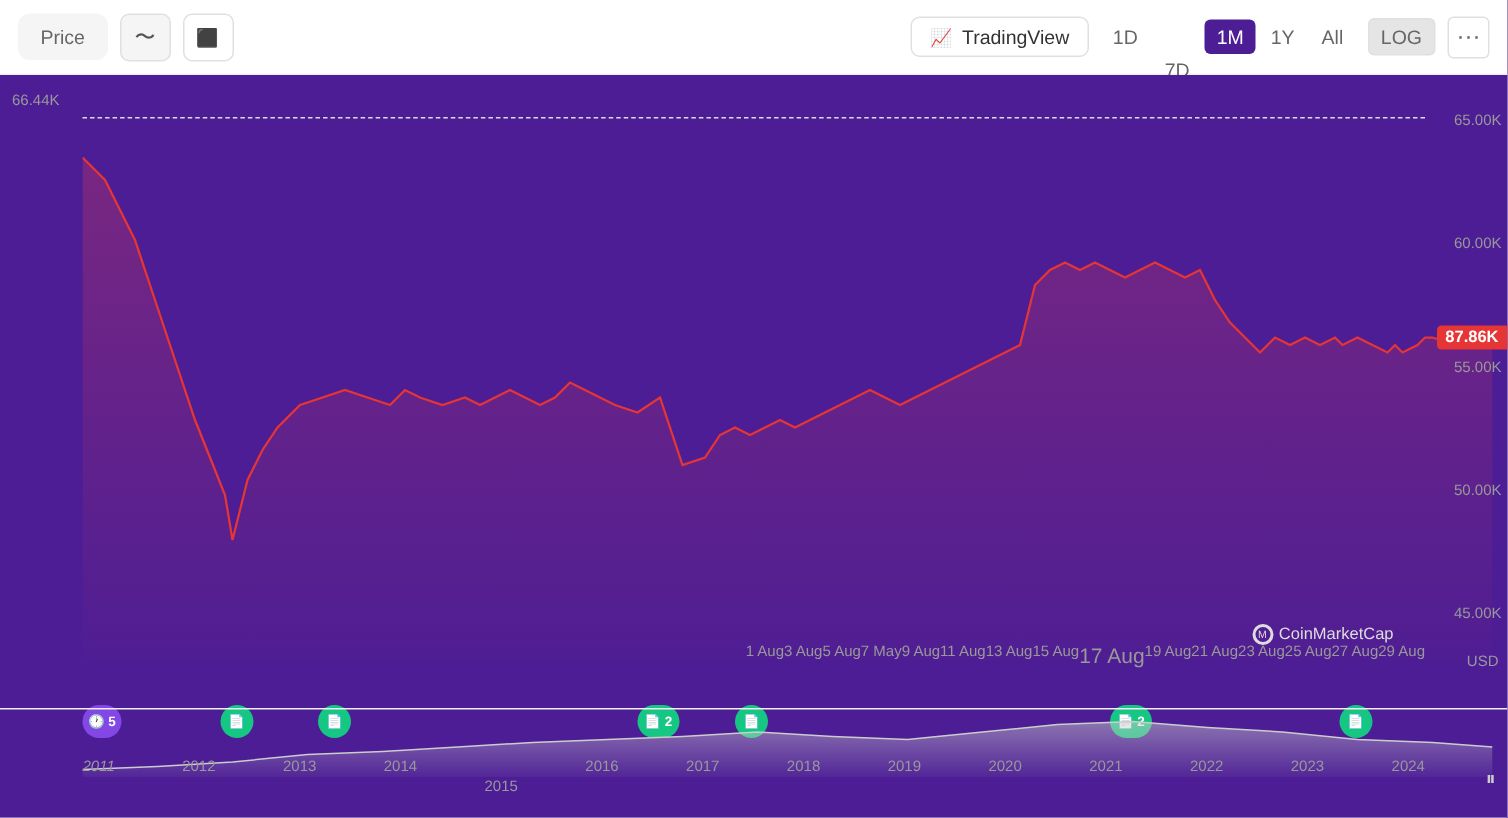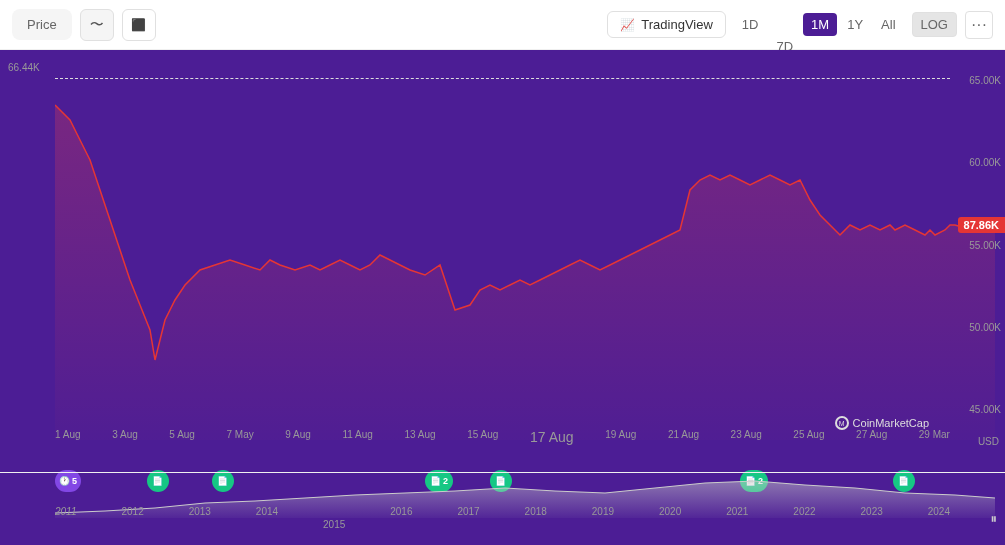--- a/index.html
+++ b/index.html
@@ -106,36 +106,36 @@
     <span>87.86K</span>
   </div>
 
   <div style="position:absolute;bottom:115px;right:76px;font-size:11px;color:#ddd;display:flex;align-items:center;gap:4px;">
     <span style="width:14px;height:14px;border-radius:50%;border:2px solid #ddd;display:inline-flex;align-items:center;justify-content:center;font-size:7px;color:#ddd;">M</span>
     <span>CoinMarketCap</span>
   </div>
 
   <div style="position:absolute;bottom:98px;right:6px;font-size:10px;color:#999;margin-top:16px;">USD</div>
 
-  <div style="position:absolute;bottom:100px;left:55px;right:55px;display:flex;justify-content:space-between;">
+  <div style="position:absolute;bottom:100px;left:55px;right:55px;display:flex;justify-content:flex-end;">
     <span style="font-size:10px;color:#999;">1 Aug</span>
     <span style="font-size:10px;color:#999;">3 Aug</span>
     <span style="font-size:10px;color:#999;">5 Aug</span>
     <span style="font-size:10px;color:#999;">7 May</span>
     <span style="font-size:10px;color:#999;">9 Aug</span>
     <span style="font-size:10px;color:#999;">11 Aug</span>
     <span style="font-size:10px;color:#999;">13 Aug</span>
     <span style="font-size:10px;color:#999;">15 Aug</span>
     <span style="font-size:14px;color:#999;">17 Aug</span>
     <span style="font-size:10px;color:#999;">19 Aug</span>
     <span style="font-size:10px;color:#999;">21 Aug</span>
     <span style="font-size:10px;color:#999;">23 Aug</span>
     <span style="font-size:10px;color:#999;">25 Aug</span>
     <span style="font-size:10px;color:#999;">27 Aug</span>
-    <span style="font-size:10px;color:#999;">29 Mar</span>
+    <span style="font-size:10px;color:#999;">29 Aug</span>
   </div>
 
   <div style="position:absolute;bottom:75px;left:55px;right:55px;">
 
     <div style="position:absolute;left:0px;width:26px;height:22px;border-radius:11px;background:#8247e5;display:flex;align-items:center;justify-content:center;gap:2px;cursor:pointer;">
       <span style="font-size:9px;color:#fff;">🕐</span>
       <span style="font-size:9px;color:#fff;font-weight:600;">5</span>
     </div>
 
     <div style="position:absolute;left:92px;width:22px;height:22px;border-radius:50%;background:#16c784;display:flex;align-items:center;justify-content:center;cursor:pointer;">

